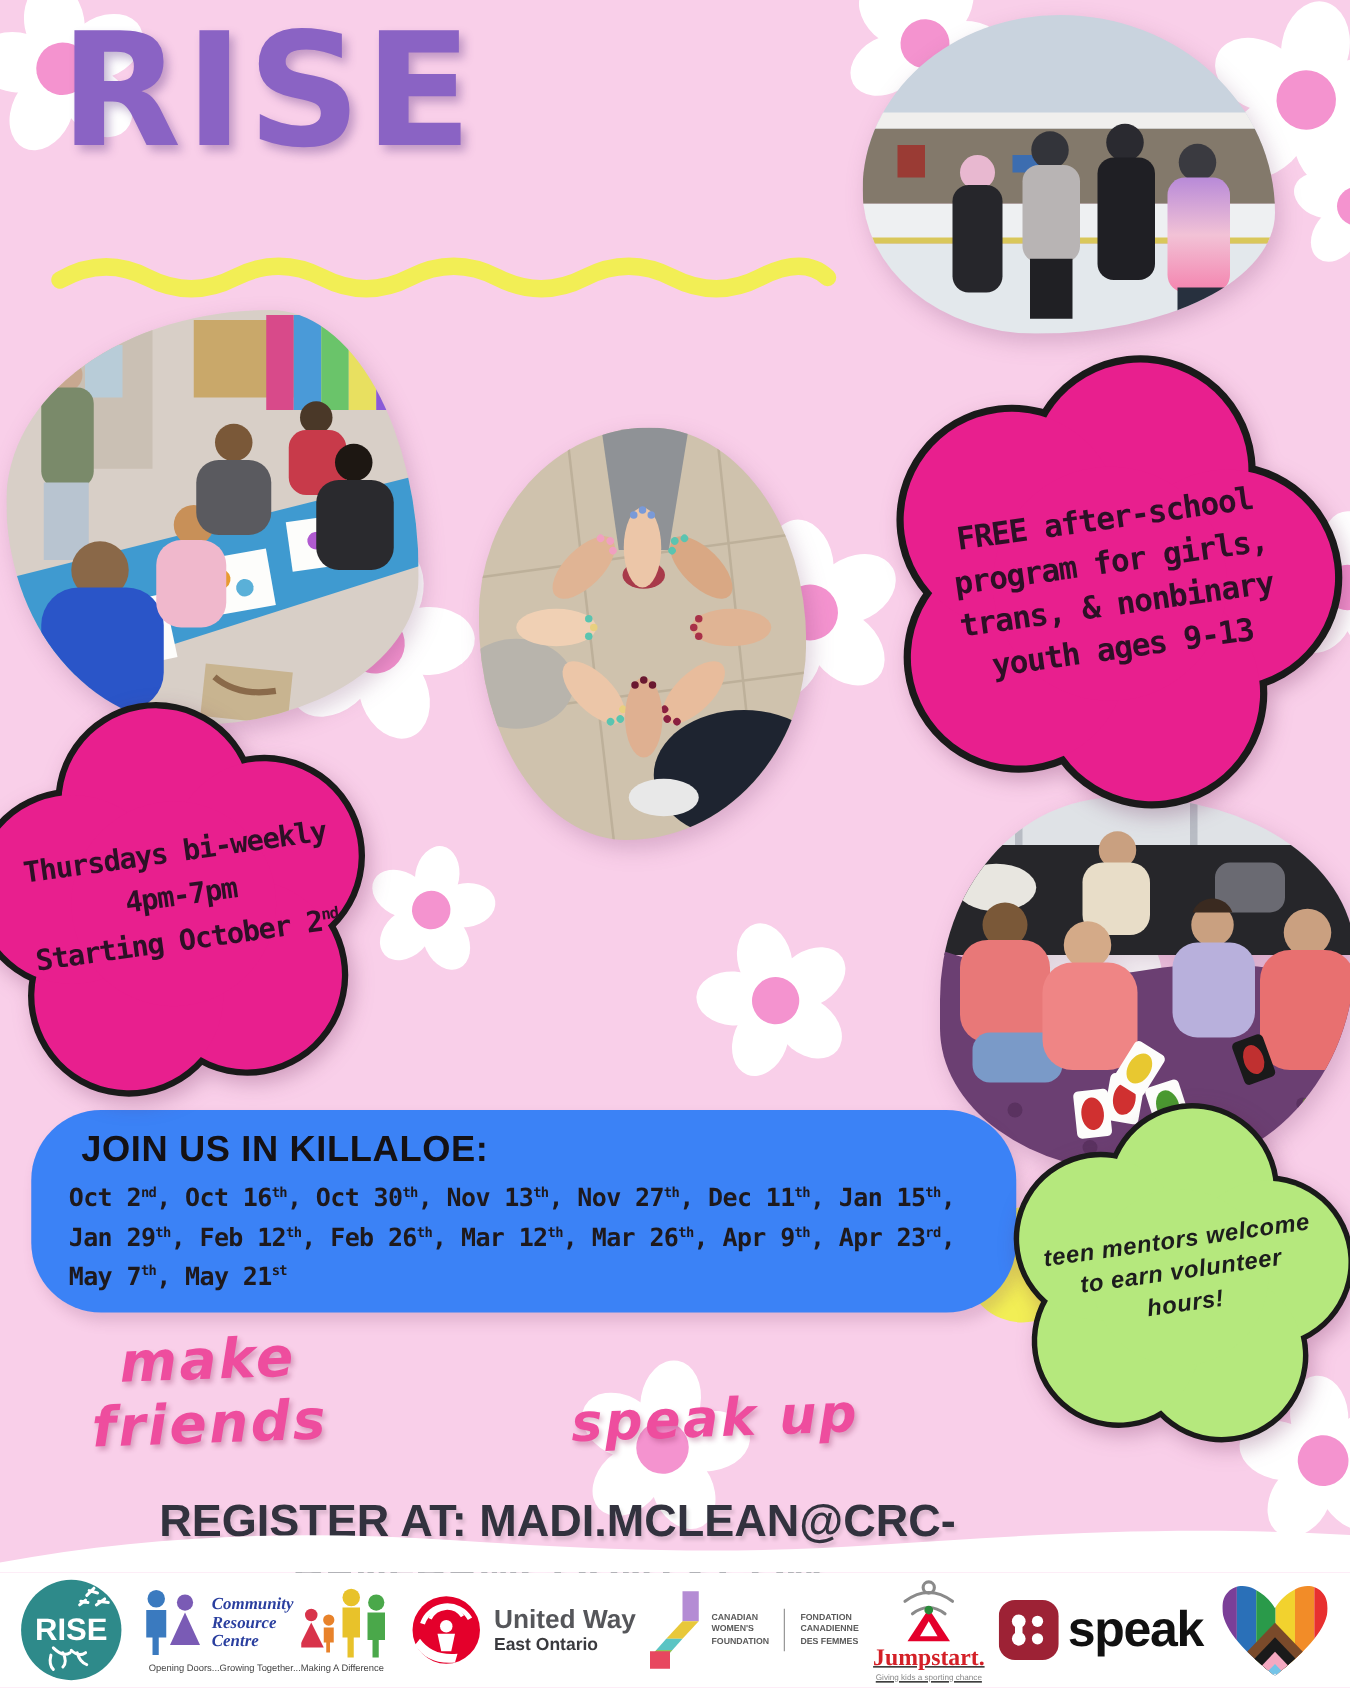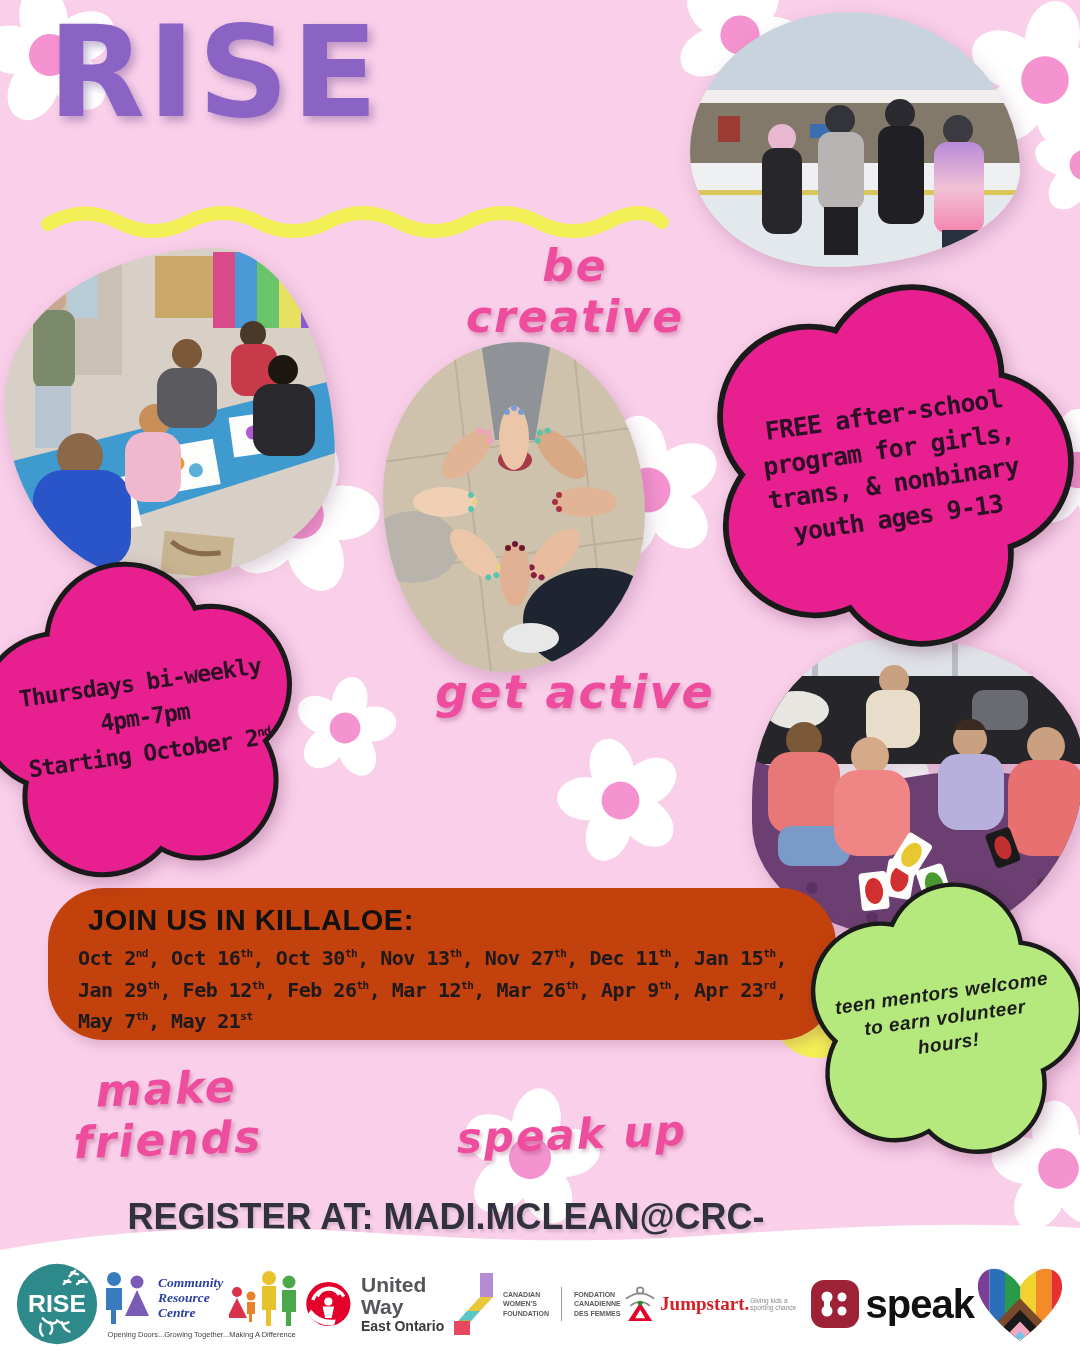--- a/index.html
+++ b/index.html
@@ -31,22 +31,22 @@
                text-align:center;transform:rotate(-8deg);}
   .ftext-free{left:735px;top:352px;width:312px;height:230px;font-family:"DejaVu Sans Mono",monospace;
               font-weight:700;font-size:25px;line-height:1.38;color:#2d1026;letter-spacing:-1px;}
   .ftext-sched{left:0px;top:628px;width:290px;height:180px;font-family:"DejaVu Sans Mono",monospace;
                font-weight:700;font-size:23px;line-height:1.55;color:#2d1026;letter-spacing:-1px;}
   .ftext-mentors{left:830px;top:948px;width:230px;height:140px;font-style:italic;font-weight:600;
                  font-size:19px;line-height:1.35;color:#1d1d1d;letter-spacing:.5px;}
   sup{font-size:.55em;}
 
   
-  .schedule-box{left:25px;top:888px;width:788px;box-sizing:border-box;padding:16px 24px 2px 30px;
-                background:#c2410c;border-radius:56px;box-shadow:4px 7px 10px rgba(120,60,100,.18);margin-left:23px;}
+  .schedule-box{left:25px;top:888px;width:788px;box-sizing:border-box;padding:16px 24px 12px 30px;
+                background:#3b82f6;border-radius:56px;box-shadow:4px 7px 10px rgba(120,60,100,.18);}
   .schedule-heading{font-weight:800;font-size:29px;letter-spacing:.5px;color:#141114;margin:0 0 6px 10px;}
   .schedule-dates{font-family:"DejaVu Sans Mono",monospace;font-weight:700;font-size:20px;
                   letter-spacing:-.5px;line-height:1.58;color:#1e191c;}
 
   
   .script{font-style:italic;font-weight:700;color:#ee4d9e;letter-spacing:2px;text-align:center;
           text-shadow:2px 3px 4px rgba(140,40,90,.3);font-family:"DejaVu Sans",sans-serif;}
   .lbl-creative{left:425px;top:240px;width:300px;font-size:44px;}
   .lbl-active{left:430px;top:665px;width:290px;font-size:46px;}
   .lbl-friends{left:12px;top:1063px;width:310px;font-size:44px;transform:rotate(-2deg);}
@@ -449,22 +449,20 @@
         <circle cx="50" cy="24" r="24" fill="#b5e87d"></circle>
         <circle cx="74.727469423674" cy="41.96555814625137" r="24" fill="#b5e87d"></circle>
         <circle cx="65.2824165596043" cy="71.03444185374863" r="24" fill="#b5e87d"></circle>
         <circle cx="34.7175834403957" cy="71.03444185374863" r="24" fill="#b5e87d"></circle>
         <circle cx="25.272530576326005" cy="41.96555814625137" r="24" fill="#b5e87d"></circle>
         <circle cx="50" cy="50" r="26" fill="#b5e87d"></circle>
       </svg>
     </div>
   <div class="abs flower-text ftext-mentors">teen mentors welcome to earn volunteer hours!</div>
 
-  <div class="abs script lbl-creative">be creative</div>
-  <div class="abs script lbl-active">get active</div>
   <div class="abs script lbl-friends">make friends</div>
   <div class="abs script lbl-speak">speak up</div>
 
   <div class="abs register">REGISTER AT: MADI.MCLEAN@CRC-RENFREWCOUNTY.COM</div>
 
   <svg class="abs footer-wave" viewBox="0 0 1080 50" preserveAspectRatio="none">
     <path d="M0,42 C120,20 240,16 360,24 C480,32 580,36 700,28 C820,20 940,12 1080,20 L1080,50 L0,50 Z" fill="#fff"></path>
   </svg>
   <div class="abs footer">
 
@@ -537,21 +535,21 @@
           <div>FOUNDATION</div>
       </div>
       <div class="cwf-div"></div>
       <div class="cwf-col">
         <div>FONDATION</div>
           <div>CANADIENNE</div>
           <div>DES FEMMES</div>
       </div>
     </div>
 
-    <div class="logo" style="flex-direction:row;gap:1px;">
+    <div class="logo" style="flex-direction:column;gap:1px;text-decoration:underline;">
       <svg width="54" height="52" viewBox="0 0 54 52">
         <g stroke="#8a8a8a" stroke-width="2.5" fill="none" stroke-linecap="round">
           <circle cx="27" cy="7" r="4.5"></circle>
           <path d="M8,18 Q27,4 46,18"></path>
             <path d="M14,28 Q27,18 40,28"></path>
         </g>
         <path d="M27,24 L44,50 L10,50 Z" fill="#e4002b"></path>
         <path d="M27,34 L34,46 L20,46 Z" fill="#fff"></path>
         <circle cx="27" cy="25" r="3.5" fill="#2a8a3a"></circle>
       </svg>

